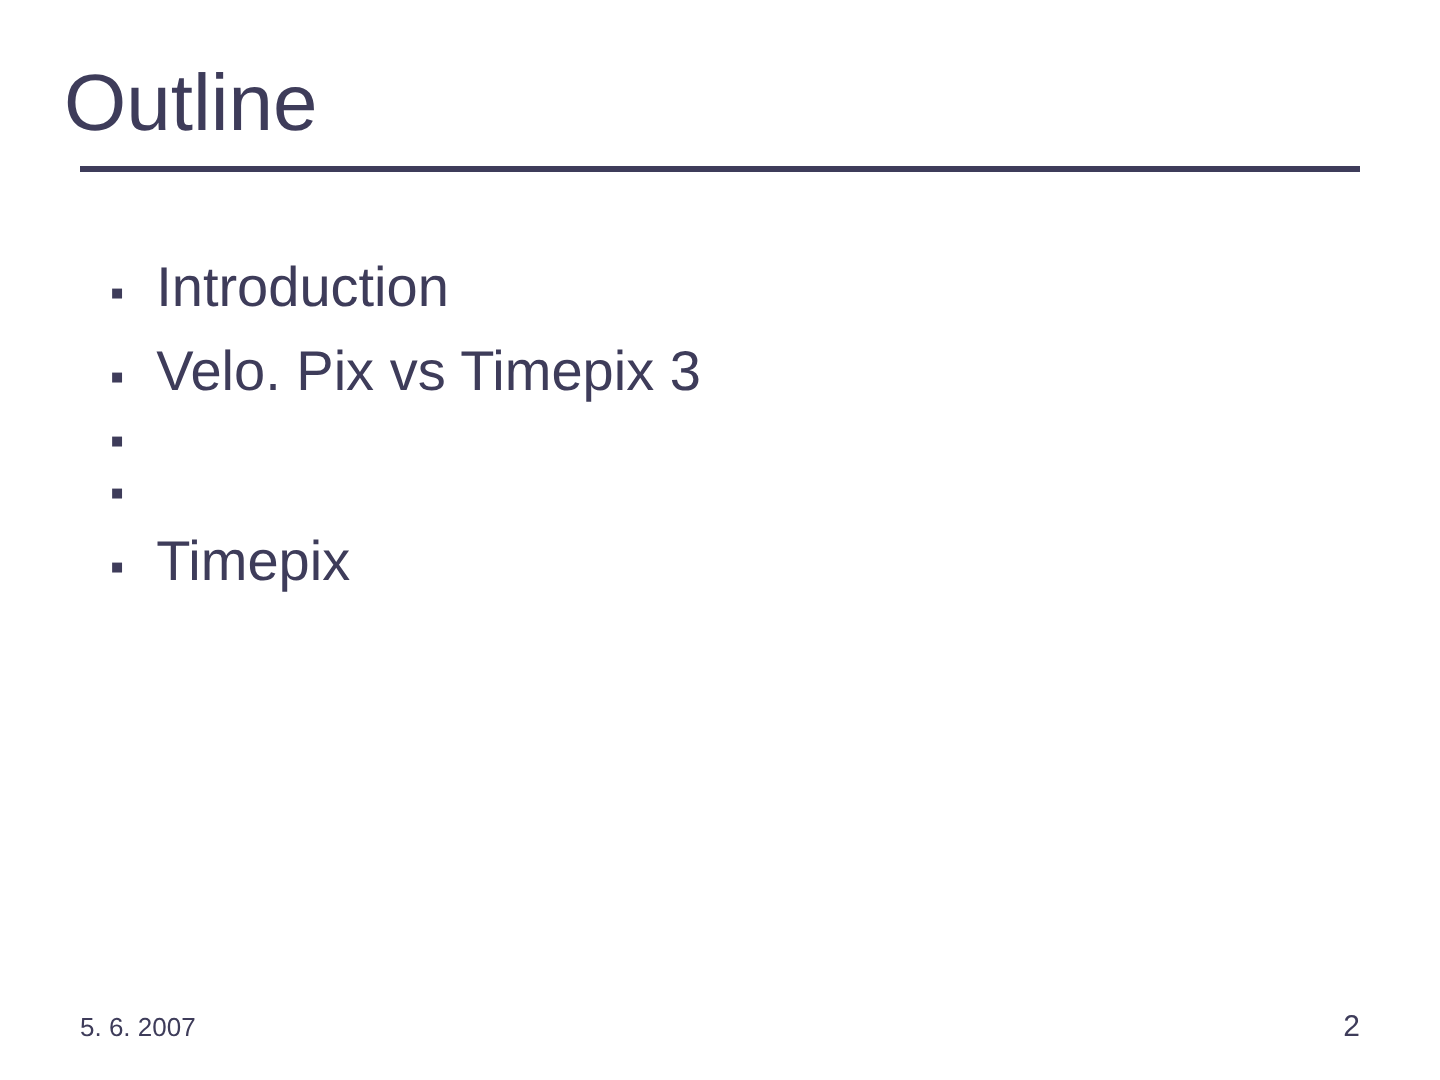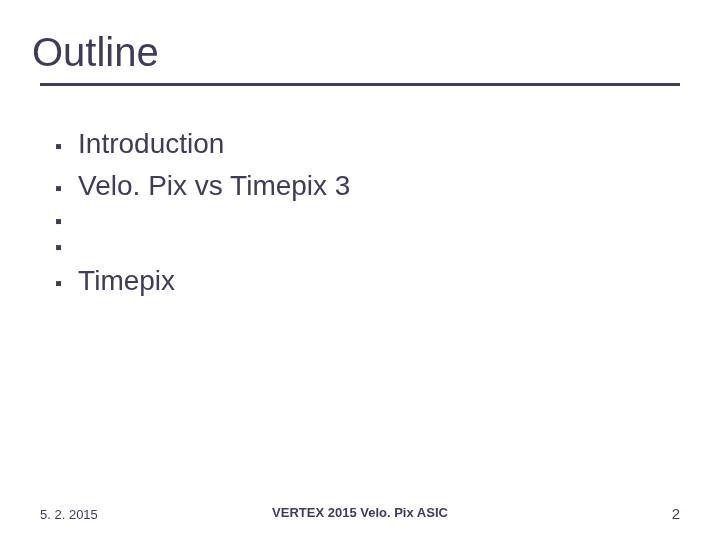--- a/index.html
+++ b/index.html
@@ -102,17 +102,16 @@
     </li>
     <li>
       <span class="bullet-marker">▪</span>
     </li>
     <li>
       <span class="bullet-marker">▪</span>
       <span class="bullet-text">Timepix</span>
     </li>
   </ul>
   <div class="footer">
-    <span class="footer-left">5. 2. 2015</span>
-    <span class="footer-center">VERTEX 2015 Velo. Pix ASIC</span>
+    <span class="footer-left">5. 6. 2007</span>
     <span class="footer-right">2</span>
   </div>
 </div>
 
 </body></html>

